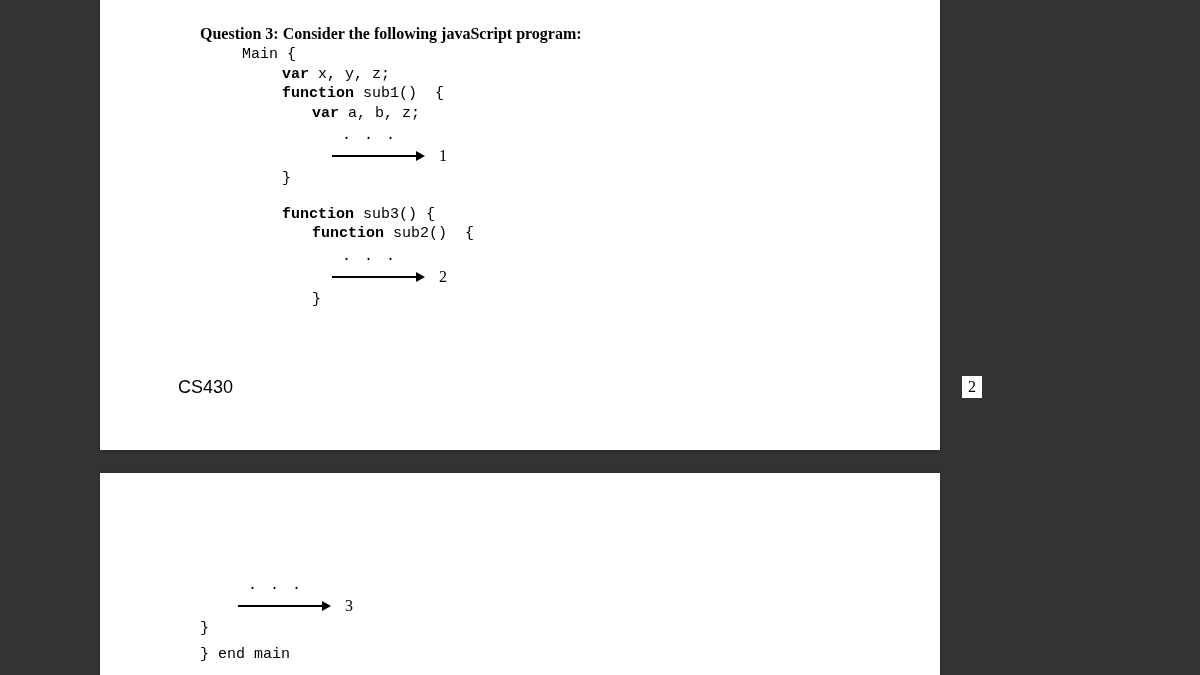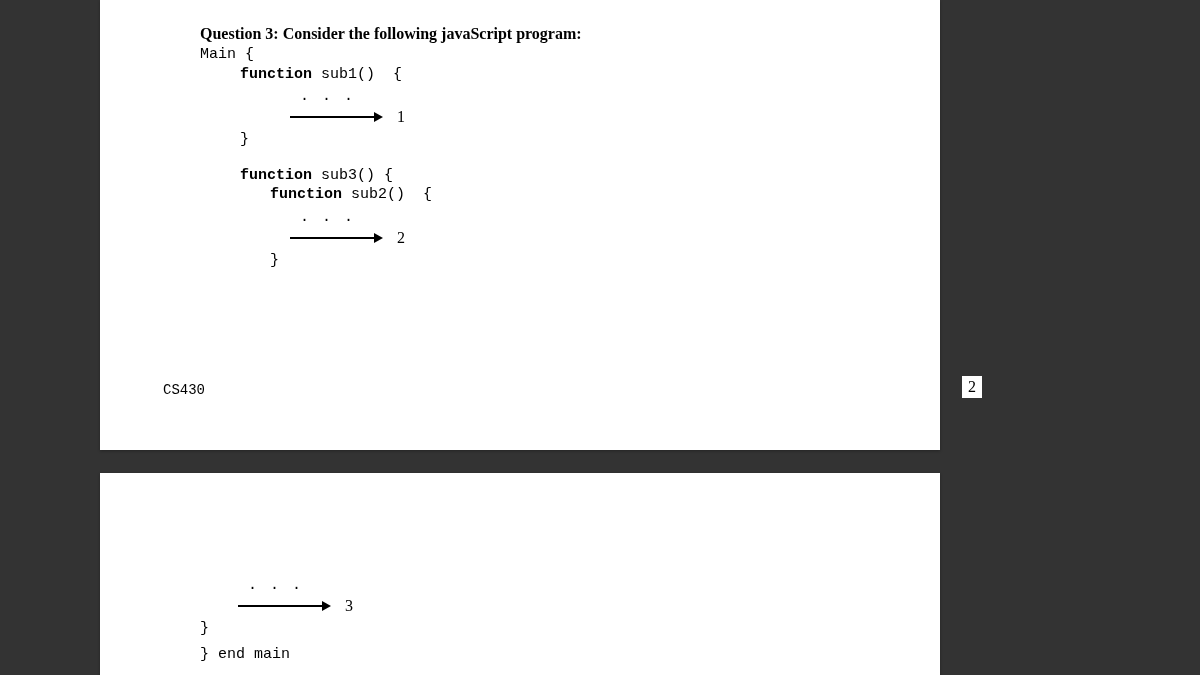--- a/index.html
+++ b/index.html
@@ -29,35 +29,35 @@
       padding-top: 100px;
     }
     .question-title {
       font-family: 'Times New Roman', Times, serif;
       font-size: 16px;
       font-weight: bold;
       margin-left: 70px;
       margin-bottom: 2px;
     }
     .content {
-      margin-left: 70px;
+      margin-left: 112px;
     }
     .code {
       font-family: 'Courier New', Courier, monospace;
       font-size: 15px;
       line-height: 1.3;
       white-space: pre;
     }
     .kw { font-weight: bold; }
     .footer-course {
       position: absolute;
       bottom: 52px;
-      left: 63px;
-      font-family: Liberation Mono, monospace;
-      font-size: 14px;
+      left: 78px;
+      font-family: Liberation Sans, sans-serif;
+      font-size: 18px;
     }
     .margin-page-number {
       position: absolute;
       left: 962px;
       top: 376px;
       color: #000;
       font-family: 'Times New Roman', Times, serif;
       font-size: 16px;
       background: #fff;
       padding: 2px 6px;
@@ -106,21 +106,23 @@
     .page-2 .content { margin-left: 70px; }
     .page-2 .arrow-block { margin-left: 48px; }
   </style>
 </head>
 <body>
 
 <div class="page page-1">
   <div class="question-title">Question 3: Consider the following javaScript program:</div>
   <div class="content">
     <div class="code">Main {</div>
+    <div class="code indent-1"><span class="kw">var</span><span> x, y, z;</span></div>
     <div class="code indent-1"><span class="kw">function</span><span> sub1()  {</span></div>
+    <div class="code indent-2"><span class="kw">var</span><span> a, b, z;</span></div>
 
     <div class="arrow-block indent-3">
       <span class="dots">. . .</span><br>
       <span class="arrow-row">
         <span class="arrow-line"></span>
         <span class="arrow-head"></span>
         <span class="arrow-label">1</span>
       </span>
     </div>
 

